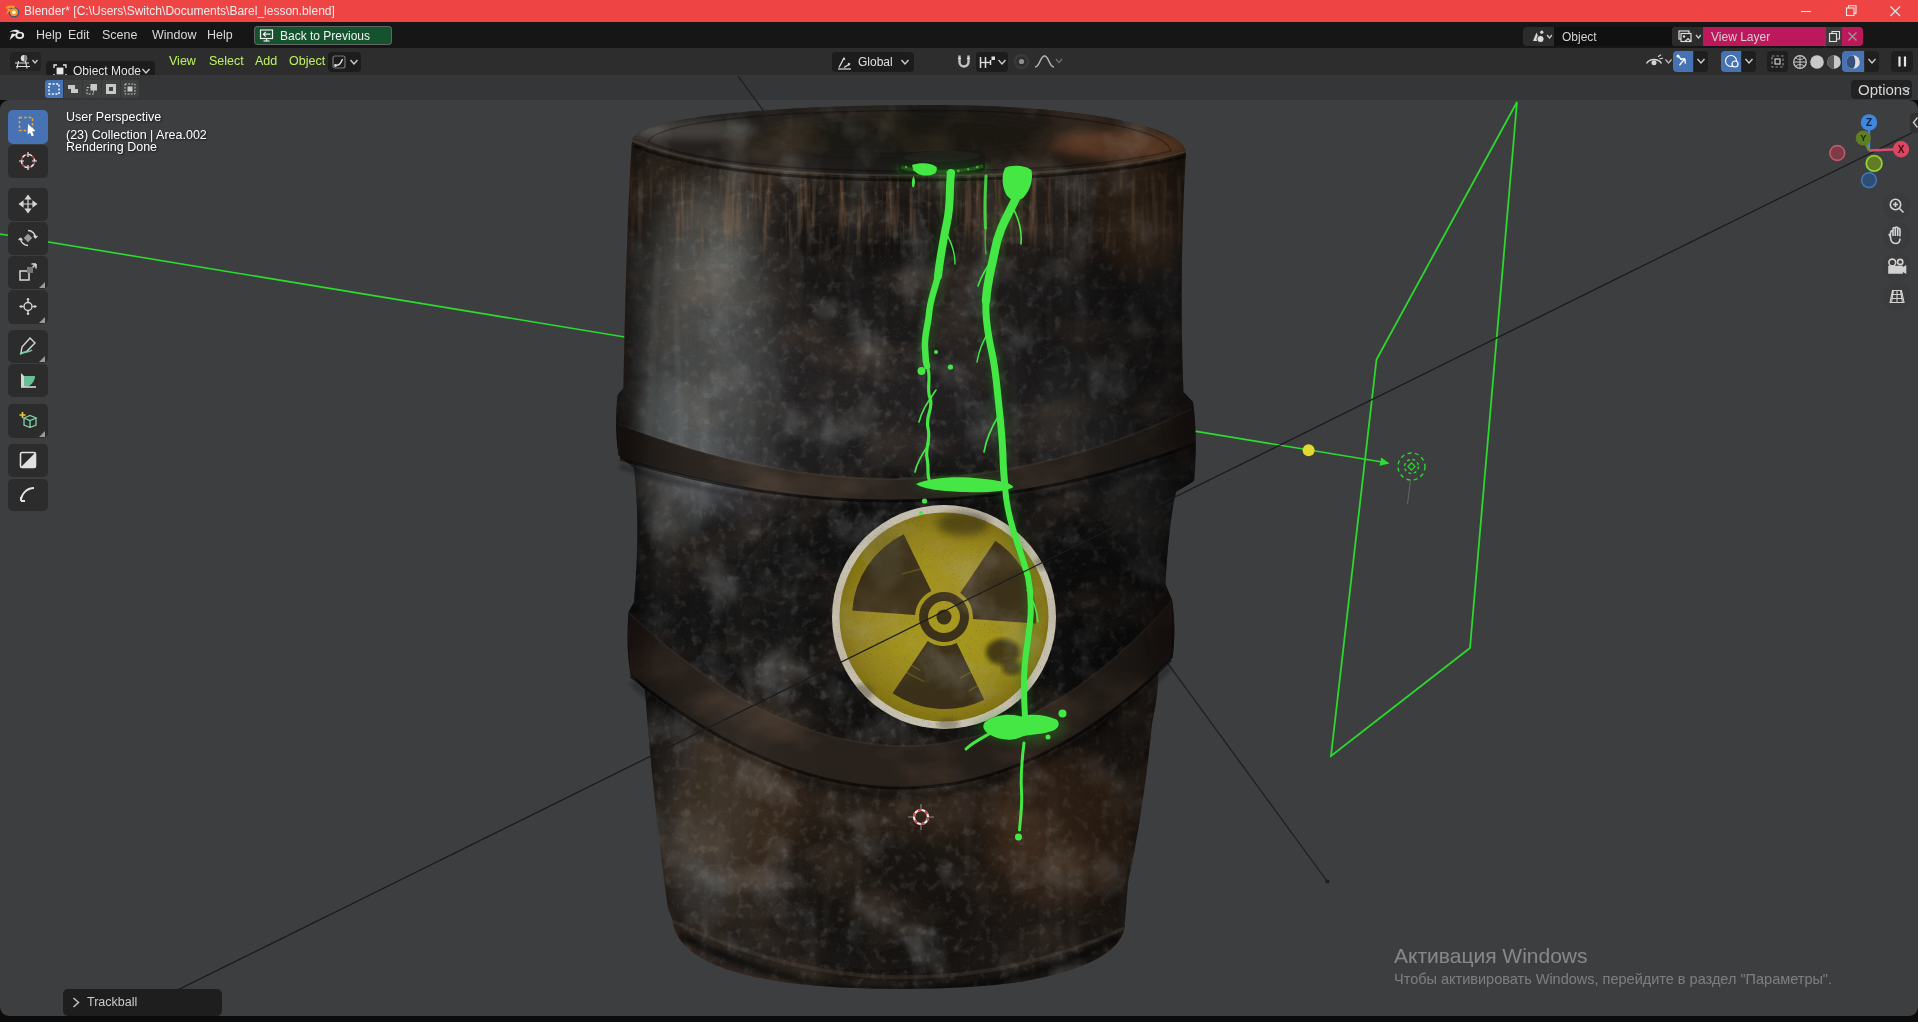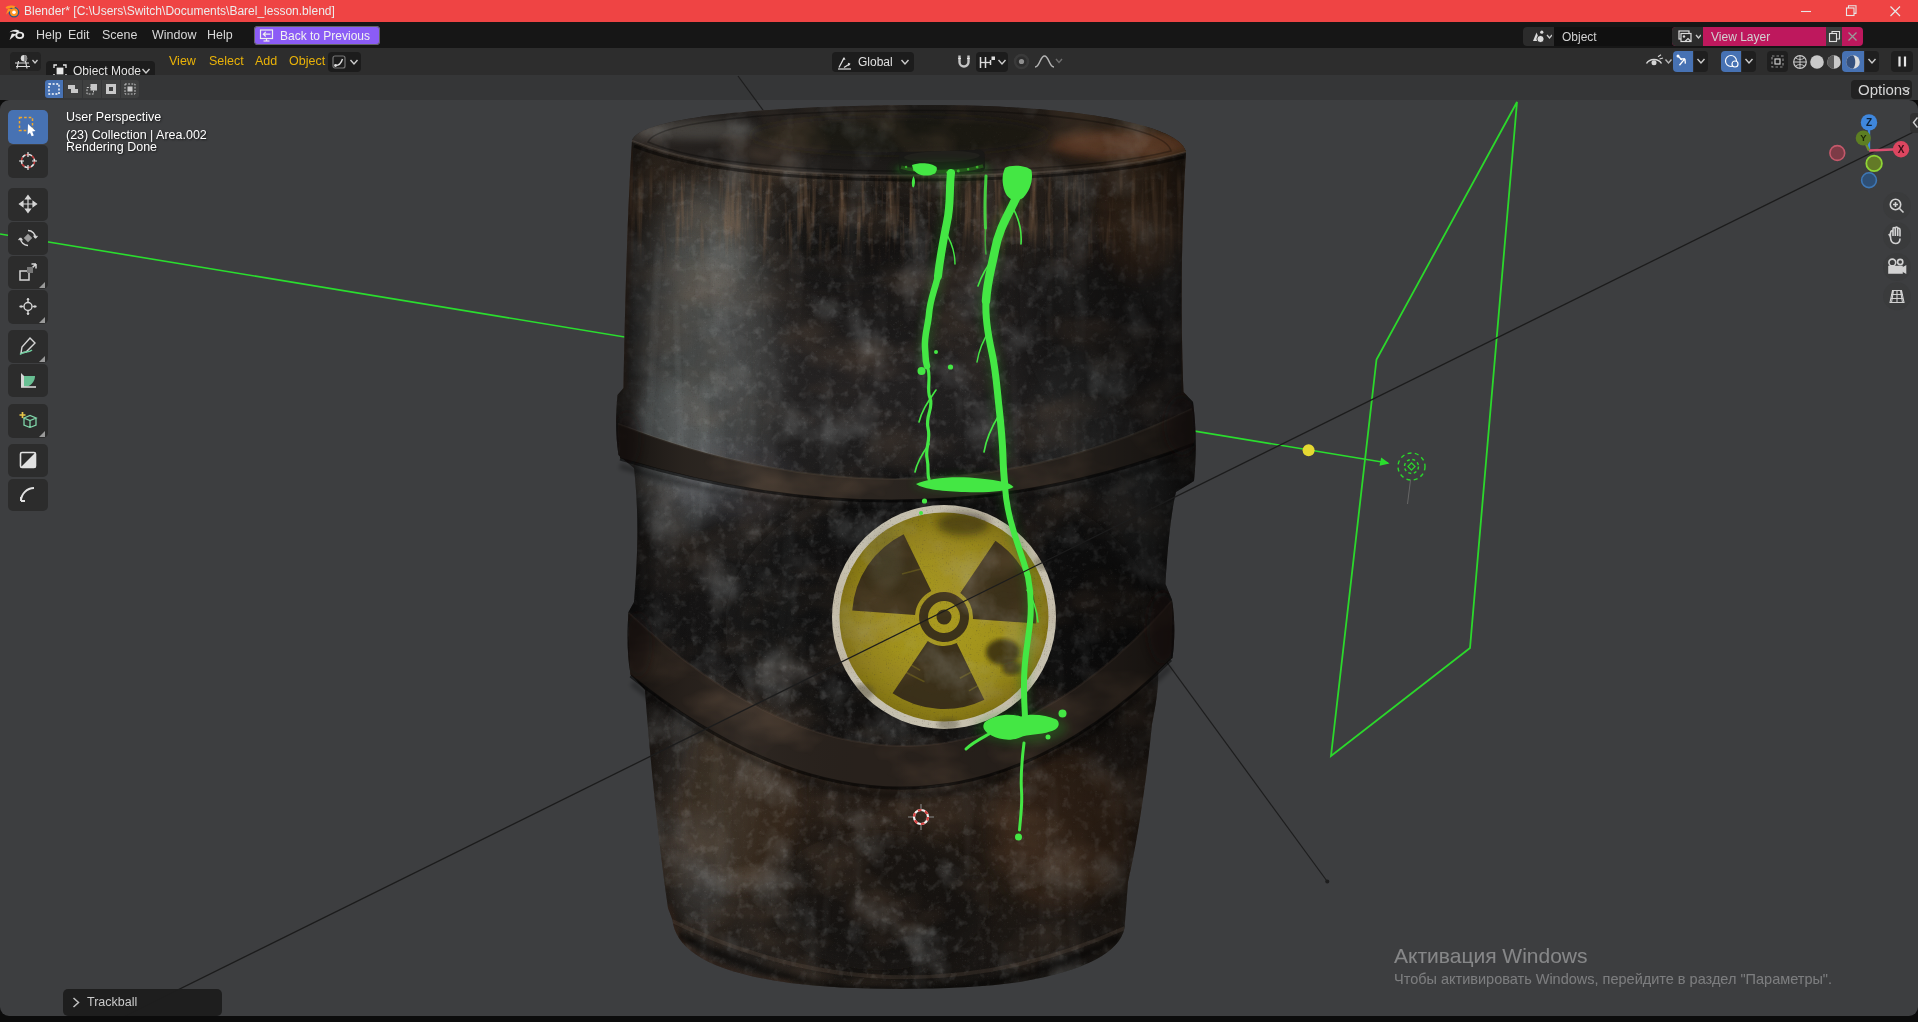--- a/index.html
+++ b/index.html
@@ -2,21 +2,21 @@
 <html><head>
 <meta charset="utf-8">
 <style>
 html,body{margin:0;padding:0;width:1918px;height:1022px;overflow:hidden;background:#0c0c0c;font-family:"Liberation Sans",sans-serif;-webkit-font-smoothing:antialiased}
 .abs{position:absolute}
 #titlebar{left:0;top:0;width:1918px;height:22px;background:#ef4444}
 #menubar{left:0;top:22px;width:1918px;height:26px;background:#161616}
 #toolhdr{left:0;top:48px;width:1918px;height:27px;background:#2d2d2d}
 #statusbar{left:0;top:1016px;width:1918px;height:6px;background:#0c0c0c}
 .mitem{position:absolute;top:0;height:26px;line-height:26px;color:#d8d8d8;font-size:12.5px}
-.hitem{position:absolute;top:0;height:27px;line-height:27px;color:#eab308;font-size:12.5px}
+.hitem{position:absolute;top:0;height:27px;line-height:27px;color:#bef264;font-size:12.5px}
 .vptext{position:absolute;color:#fff;font-size:12.5px;text-shadow:1px 1px 2px rgba(0,0,0,.65);white-space:pre}
 .tbtn{position:absolute;left:8px;width:40px;height:33px;background:#2c2c2c;border-radius:5px}
 .tbtn svg{position:absolute;left:10px;top:6px}
 </style>
 </head>
 <body>
 
 <div class="abs" id="titlebar">
   <svg class="abs" style="left:5px;top:3px" width="16" height="16" viewBox="0 0 16 16">
     <circle cx="9" cy="9.2" r="5.1" fill="#ff9421"></circle>
@@ -38,21 +38,21 @@
   <svg class="abs" style="left:9px;top:4px" width="18" height="18" viewBox="0 0 64 52">
     <path d="M22 27 a16 13 0 1 0 32 0 a16 13 0 1 0 -32 0 M29 27 a9 7.4 0 1 0 18 0 a9 7.4 0 1 0 -18 0" fill="#e8e8e8" fill-rule="evenodd"></path>
     <path d="M2 44 L26 23 L10 21 Z" fill="#e8e8e8"></path>
     <path d="M2 16 C10 7 26 4 38 12 L30 18 C22 13 12 13 2 16 Z" fill="#e8e8e8"></path>
   </svg>
   <span class="mitem" style="left:36px">Help</span>
   <span class="mitem" style="left:68px">Edit</span>
   <span class="mitem" style="left:102px">Scene</span>
   <span class="mitem" style="left:152px">Window</span>
   <span class="mitem" style="left:207px">Help</span>
-  <div class="abs" style="left:254px;top:4px;width:126px;height:19px;background:#8b5cf6;border-radius:4px;box-shadow:0 0 0 1px #646464 inset">
+  <div class="abs" style="left:254px;top:4px;width:138px;height:19px;background:#14532d;border-radius:4px;box-shadow:0 0 0 1px #646464 inset">
     <svg class="abs" style="left:5px;top:2px" width="15" height="15" viewBox="0 0 15 15">
       <rect x="1.5" y="2" width="12" height="8.5" fill="none" stroke="#efefef" stroke-width="1.2"></rect>
       <line x1="7.5" y1="10.5" x2="7.5" y2="13" stroke="#efefef" stroke-width="1.2"></line>
       <line x1="4.5" y1="13" x2="10.5" y2="13" stroke="#efefef" stroke-width="1.2"></line>
       <path d="M11.5 6.2 H4.5 M6.8 3.9 L4.3 6.2 L6.8 8.5" fill="none" stroke="#efefef" stroke-width="1.2"></path>
     </svg>
     <span class="abs" style="left:26px;top:0;height:19px;line-height:20px;color:#f2f2f2;font-size:12px;white-space:nowrap">Back to Previous</span>
   </div>
 </div>
 

